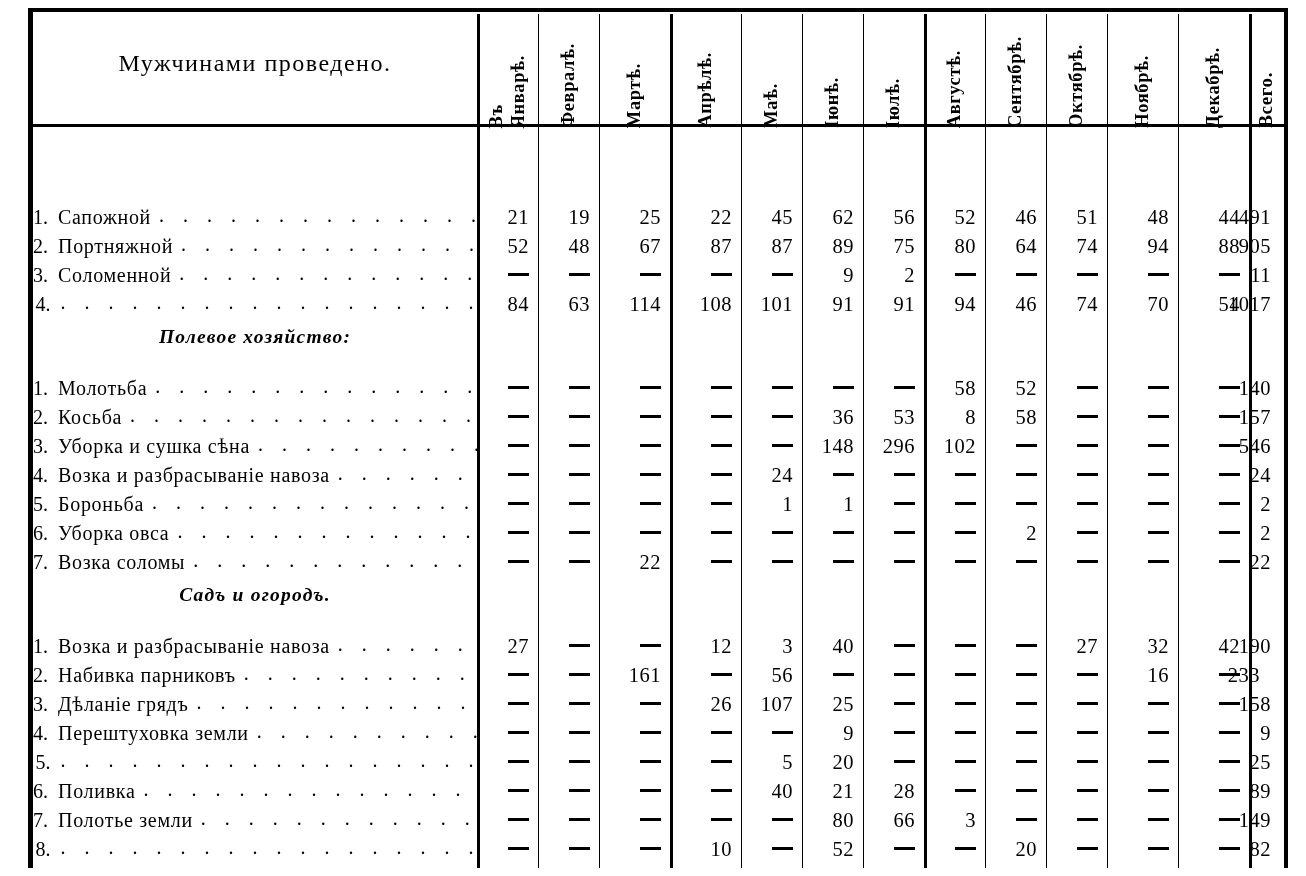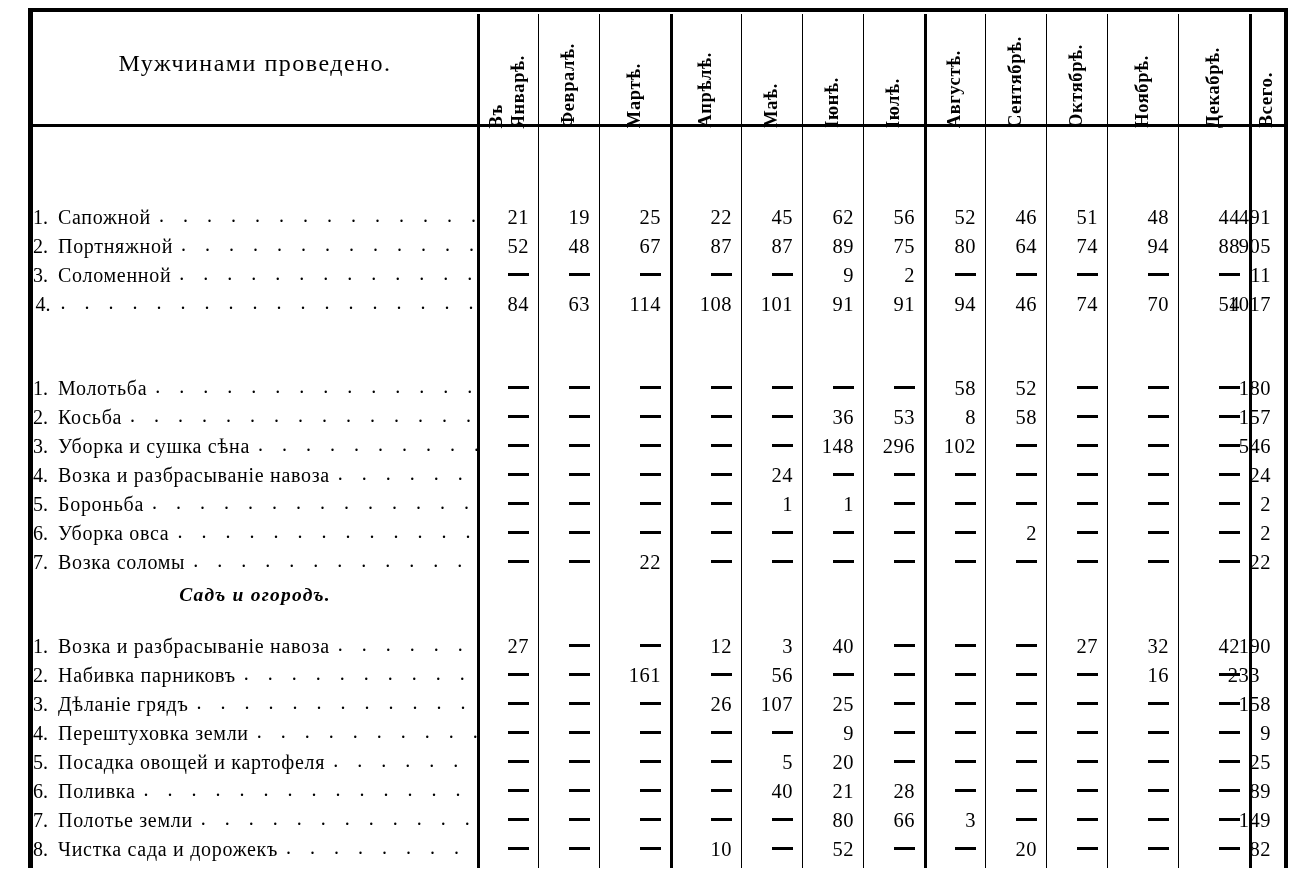--- a/index.html
+++ b/index.html
@@ -358,20 +358,23 @@
         <div class="cell" style="left: 708px; width: 61px;">101</div>
         <div class="cell" style="left: 769px; width: 61px;">91</div>
         <div class="cell" style="left: 830px; width: 61px;">91</div>
         <div class="cell" style="left: 891px; width: 61px;">94</div>
         <div class="cell" style="left: 952px; width: 61px;">46</div>
         <div class="cell" style="left: 1013px; width: 61px;">74</div>
         <div class="cell" style="left: 1074px; width: 71px;">70</div>
         <div class="cell" style="left: 1145px; width: 71px;">54</div>
         <div class="cell total" style="left: 1216px; width: 35px;">1017</div>
       </div>
+      <div class="row" style="top: 199px;">
+        <div class="section-title">Полевое хозяйство:</div>
+      </div>
       <div class="row" style="top: 247px;">
         <div class="stub">
           <span class="num">1.</span>
           <span class="label">Молотьба</span>
           <span class="leader">. . . . . . . . . . . . . . . . . . . . . . . . . . . . . .</span>
         </div>
         <div class="cell" style="left: 444px; width: 61px;">
           <span class="dash"></span>
         </div>
         <div class="cell" style="left: 505px; width: 61px;">
@@ -396,21 +399,21 @@
         <div class="cell" style="left: 952px; width: 61px;">52</div>
         <div class="cell" style="left: 1013px; width: 61px;">
           <span class="dash"></span>
         </div>
         <div class="cell" style="left: 1074px; width: 71px;">
           <span class="dash"></span>
         </div>
         <div class="cell" style="left: 1145px; width: 71px;">
           <span class="dash"></span>
         </div>
-        <div class="cell total" style="left: 1216px; width: 35px;">180</div>
+        <div class="cell total" style="left: 1216px; width: 35px;">140</div>
       </div>
       <div class="row" style="top: 276px;">
         <div class="stub">
           <span class="num">2.</span>
           <span class="label">Косьба</span>
           <span class="leader">. . . . . . . . . . . . . . . . . . . . . . . . . . . . . .</span>
         </div>
         <div class="cell" style="left: 444px; width: 61px;">
           <span class="dash"></span>
         </div>
@@ -792,21 +795,20 @@
           <span class="dash"></span>
         </div>
         <div class="cell" style="left: 1145px; width: 71px;">
           <span class="dash"></span>
         </div>
         <div class="cell total" style="left: 1216px; width: 35px;">9</div>
       </div>
       <div class="row" style="top: 621px;">
         <div class="stub">
           <span class="num">5.</span>
-          <span class="label">Посадка овощей и картофеля</span>
           <span class="leader">. . . . . . . . . . . . . . . . . . . . . . . . . . . . . .</span>
         </div>
         <div class="cell" style="left: 444px; width: 61px;">
           <span class="dash"></span>
         </div>
         <div class="cell" style="left: 505px; width: 61px;">
           <span class="dash"></span>
         </div>
         <div class="cell" style="left: 566px; width: 71px;">
           <span class="dash"></span>
@@ -908,21 +910,20 @@
           <span class="dash"></span>
         </div>
         <div class="cell" style="left: 1145px; width: 71px;">
           <span class="dash"></span>
         </div>
         <div class="cell total" style="left: 1216px; width: 35px;">149</div>
       </div>
       <div class="row" style="top: 708px;">
         <div class="stub">
           <span class="num">8.</span>
-          <span class="label">Чистка сада и дорожекъ</span>
           <span class="leader">. . . . . . . . . . . . . . . . . . . . . . . . . . . . . .</span>
         </div>
         <div class="cell" style="left: 444px; width: 61px;">
           <span class="dash"></span>
         </div>
         <div class="cell" style="left: 505px; width: 61px;">
           <span class="dash"></span>
         </div>
         <div class="cell" style="left: 566px; width: 71px;">
           <span class="dash"></span>

